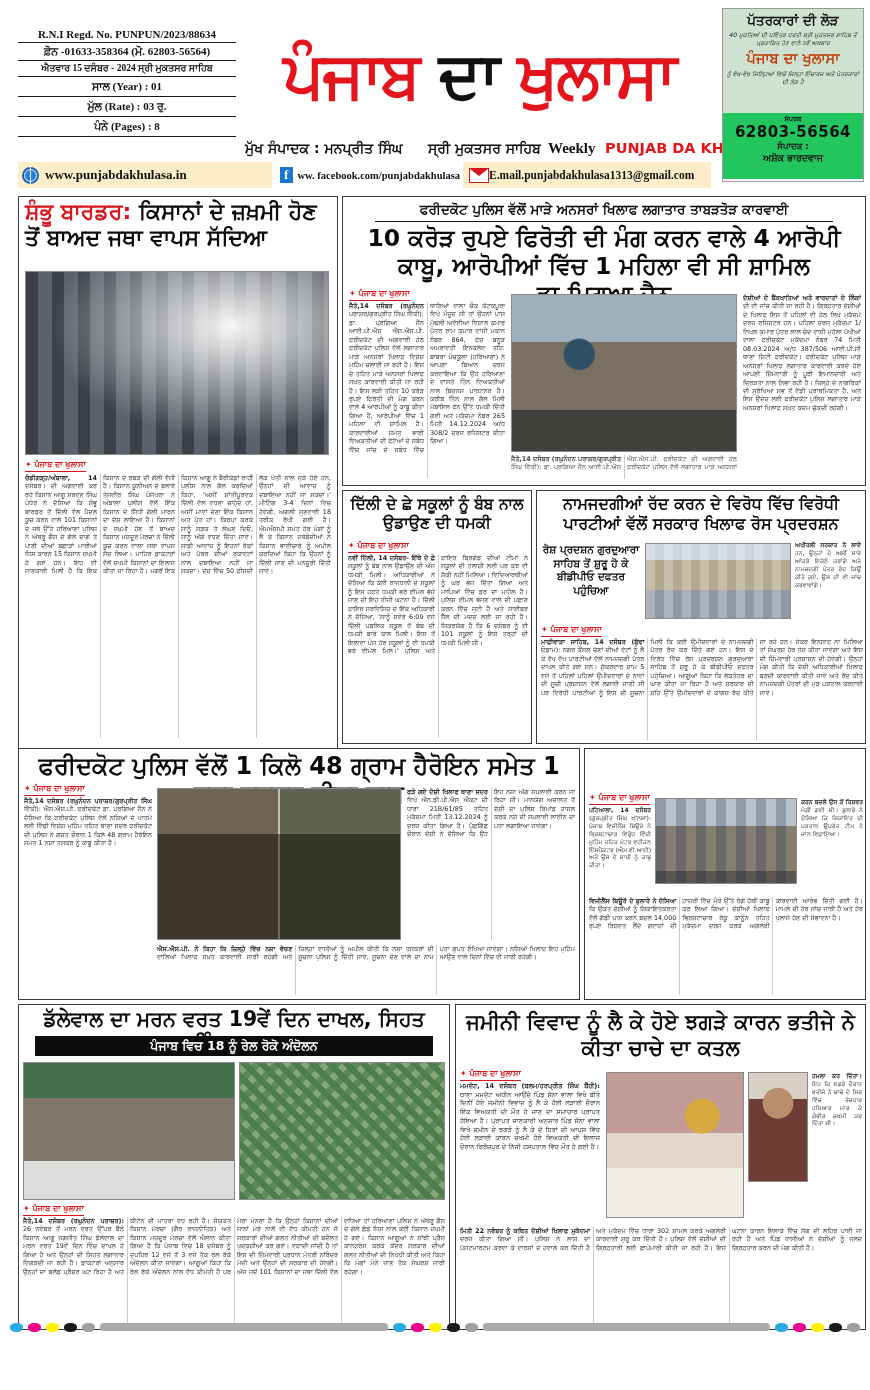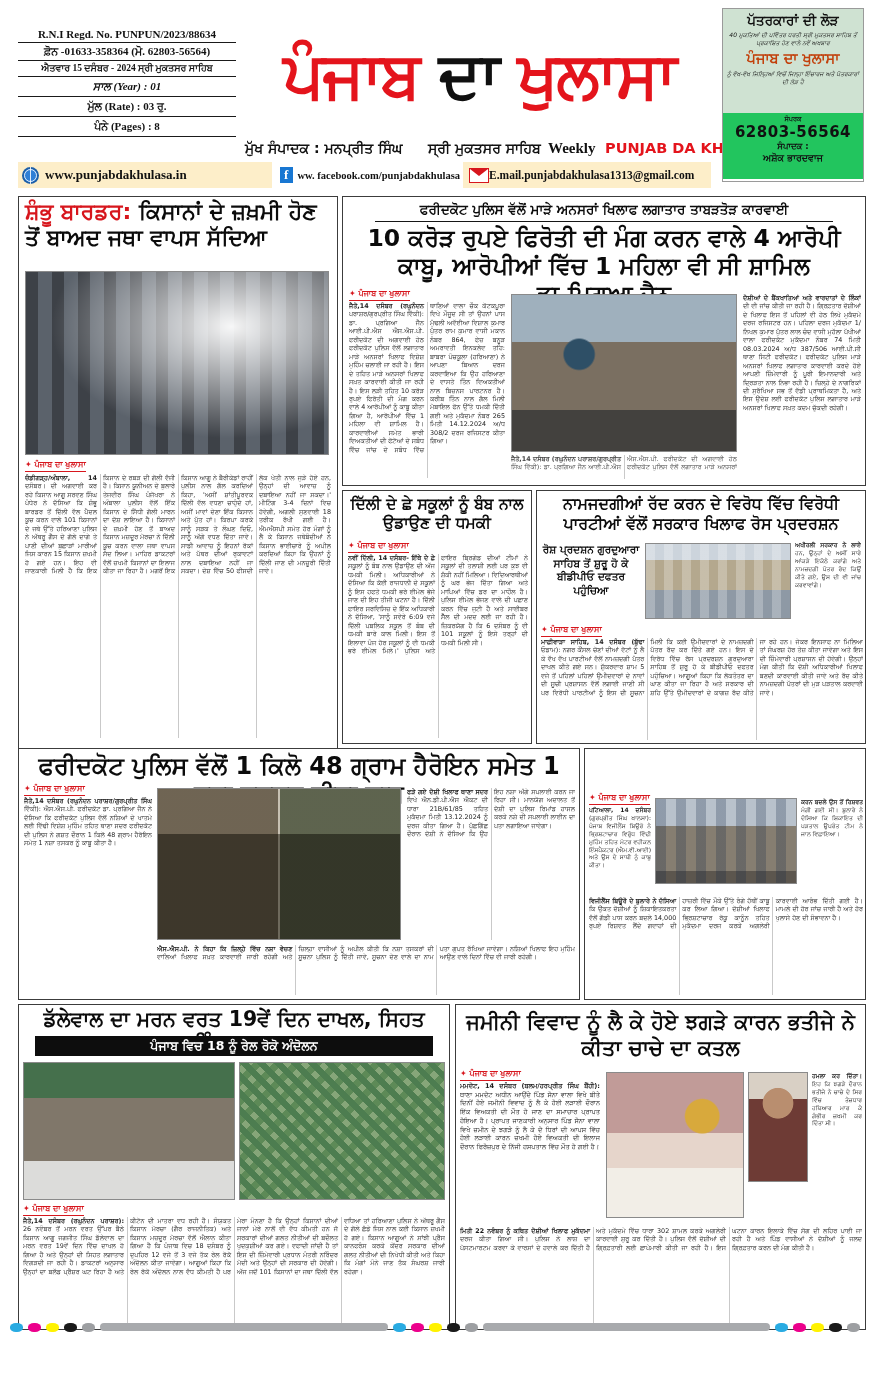--- a/index.html
+++ b/index.html
@@ -67,21 +67,21 @@
 </style>
 </head>
 <body>
 
 <div class="paper">
 
   <div class="a serif" style="left:18px;top:26px;width:218px;font-size:11px;">
     <div style="border-bottom:1.5px solid #1a1a1a;font-weight:bold;text-align:center;padding:2px 0;">R.N.I Regd. No. PUNPUN/2023/88634</div>
     <div style="border-bottom:1.5px solid #1a1a1a;font-weight:bold;text-align:center;padding:2px 0;">ਫ਼ੋਨ -01633-358364 (ਮੋ. 62803-56564)</div>
     <div style="border-bottom:1.5px solid #1a1a1a;font-weight:bold;text-align:center;padding:2px 0;font-size:9.5px;">ਐਤਵਾਰ 15 ਦਸੰਬਰ - 2024 ਸ੍ਰੀ ਮੁਕਤਸਰ ਸਾਹਿਬ</div>
-    <div style="border-bottom:1.5px solid #1a1a1a;font-weight:bold;text-align:center;padding:3px 0;font-style:italic;">ਸਾਲ (Year) : 01</div>
+    <div style="border-bottom:1.5px solid #1a1a1a;font-weight:bold;text-align:center;padding:3px 0;">ਸਾਲ (Year) : 01</div>
     <div style="border-bottom:1.5px solid #1a1a1a;font-weight:bold;text-align:center;padding:3px 0;">ਮੁੱਲ (Rate) : 03 ਰੁ.</div>
     <div style="border-bottom:1.5px solid #1a1a1a;font-weight:bold;text-align:center;padding:3px 0;">ਪੰਨੇ (Pages) : 8</div>
   </div>
 
   <div class="a" style="left:238px;top:16px;width:482px;height:118px;display:flex;align-items:center;justify-content:center;
               font-weight:800;font-size:64px;letter-spacing:-2px;white-space:nowrap;">
     <span style="color:#e4141c;">ਪੰਜਾਬ</span>&nbsp;
     <span style="color:#101010;">ਦਾ</span>&nbsp;
     <span style="color:#e4141c;">ਖੁਲਾਸਾ</span>
   </div>

